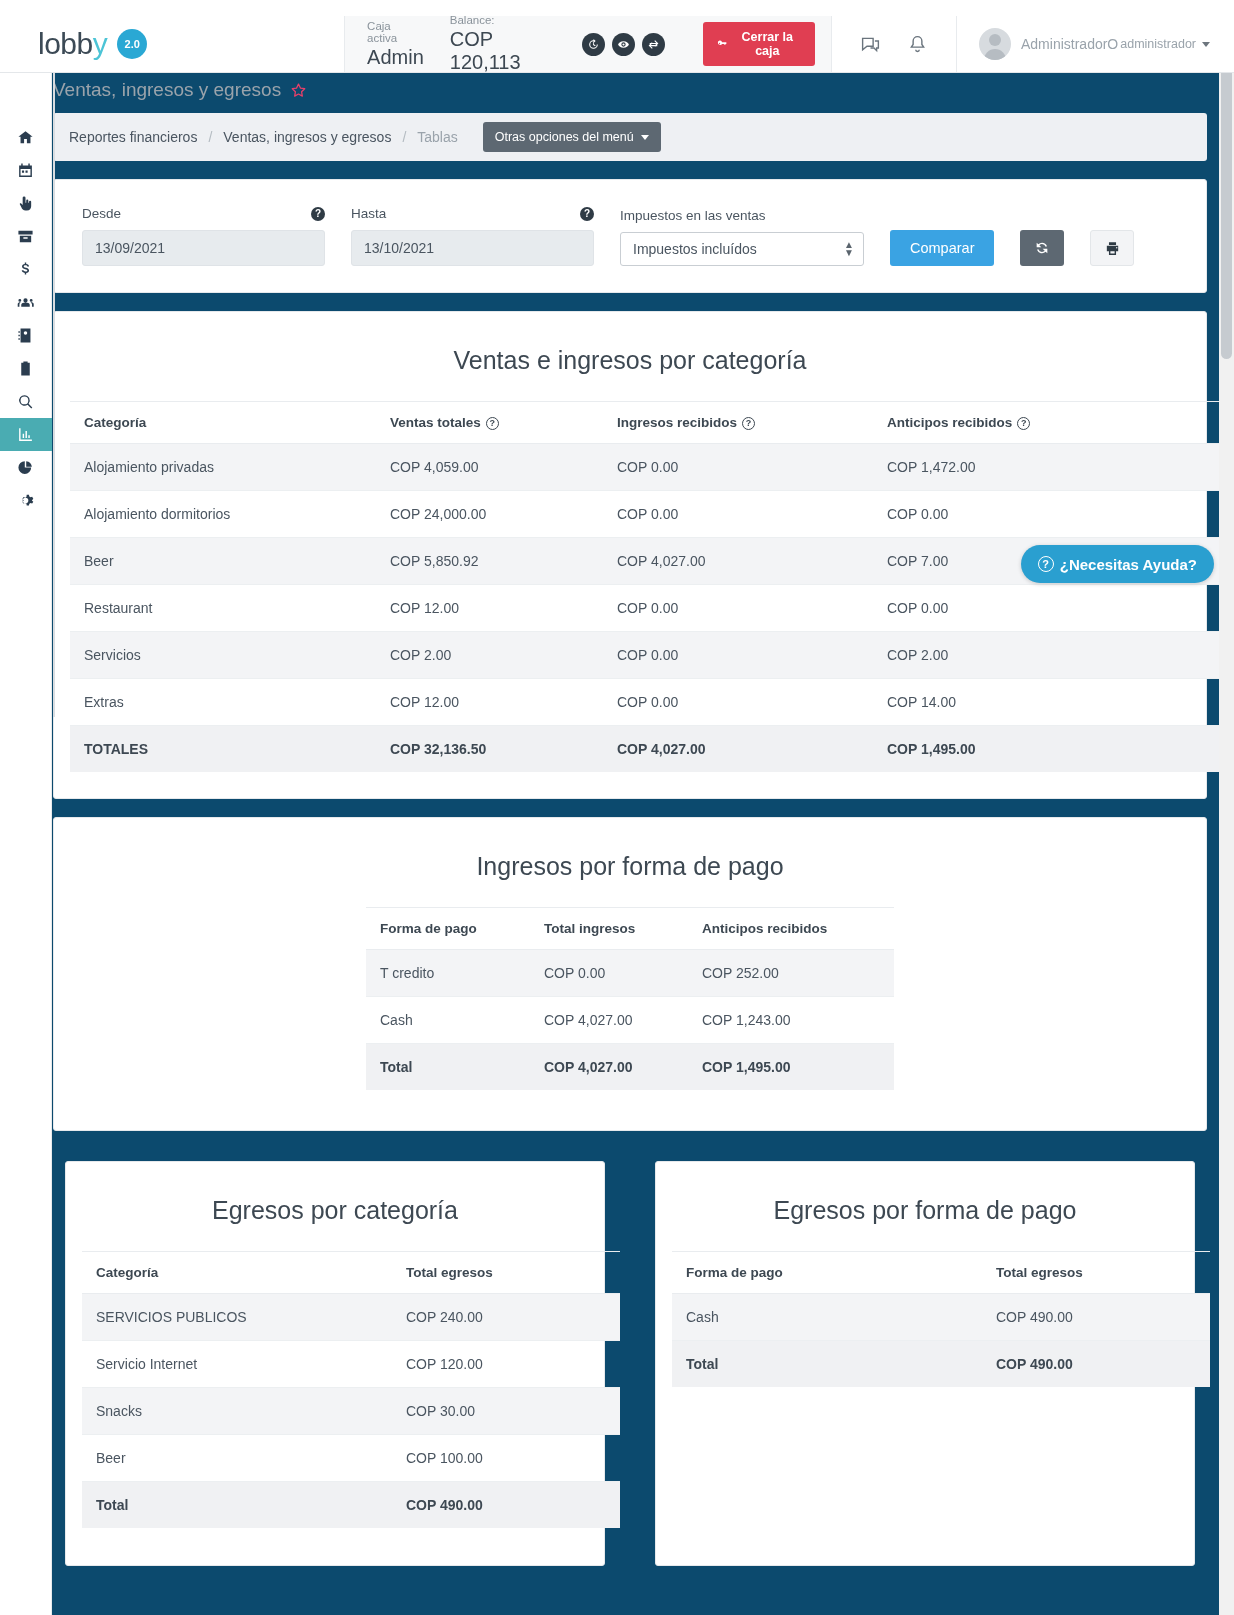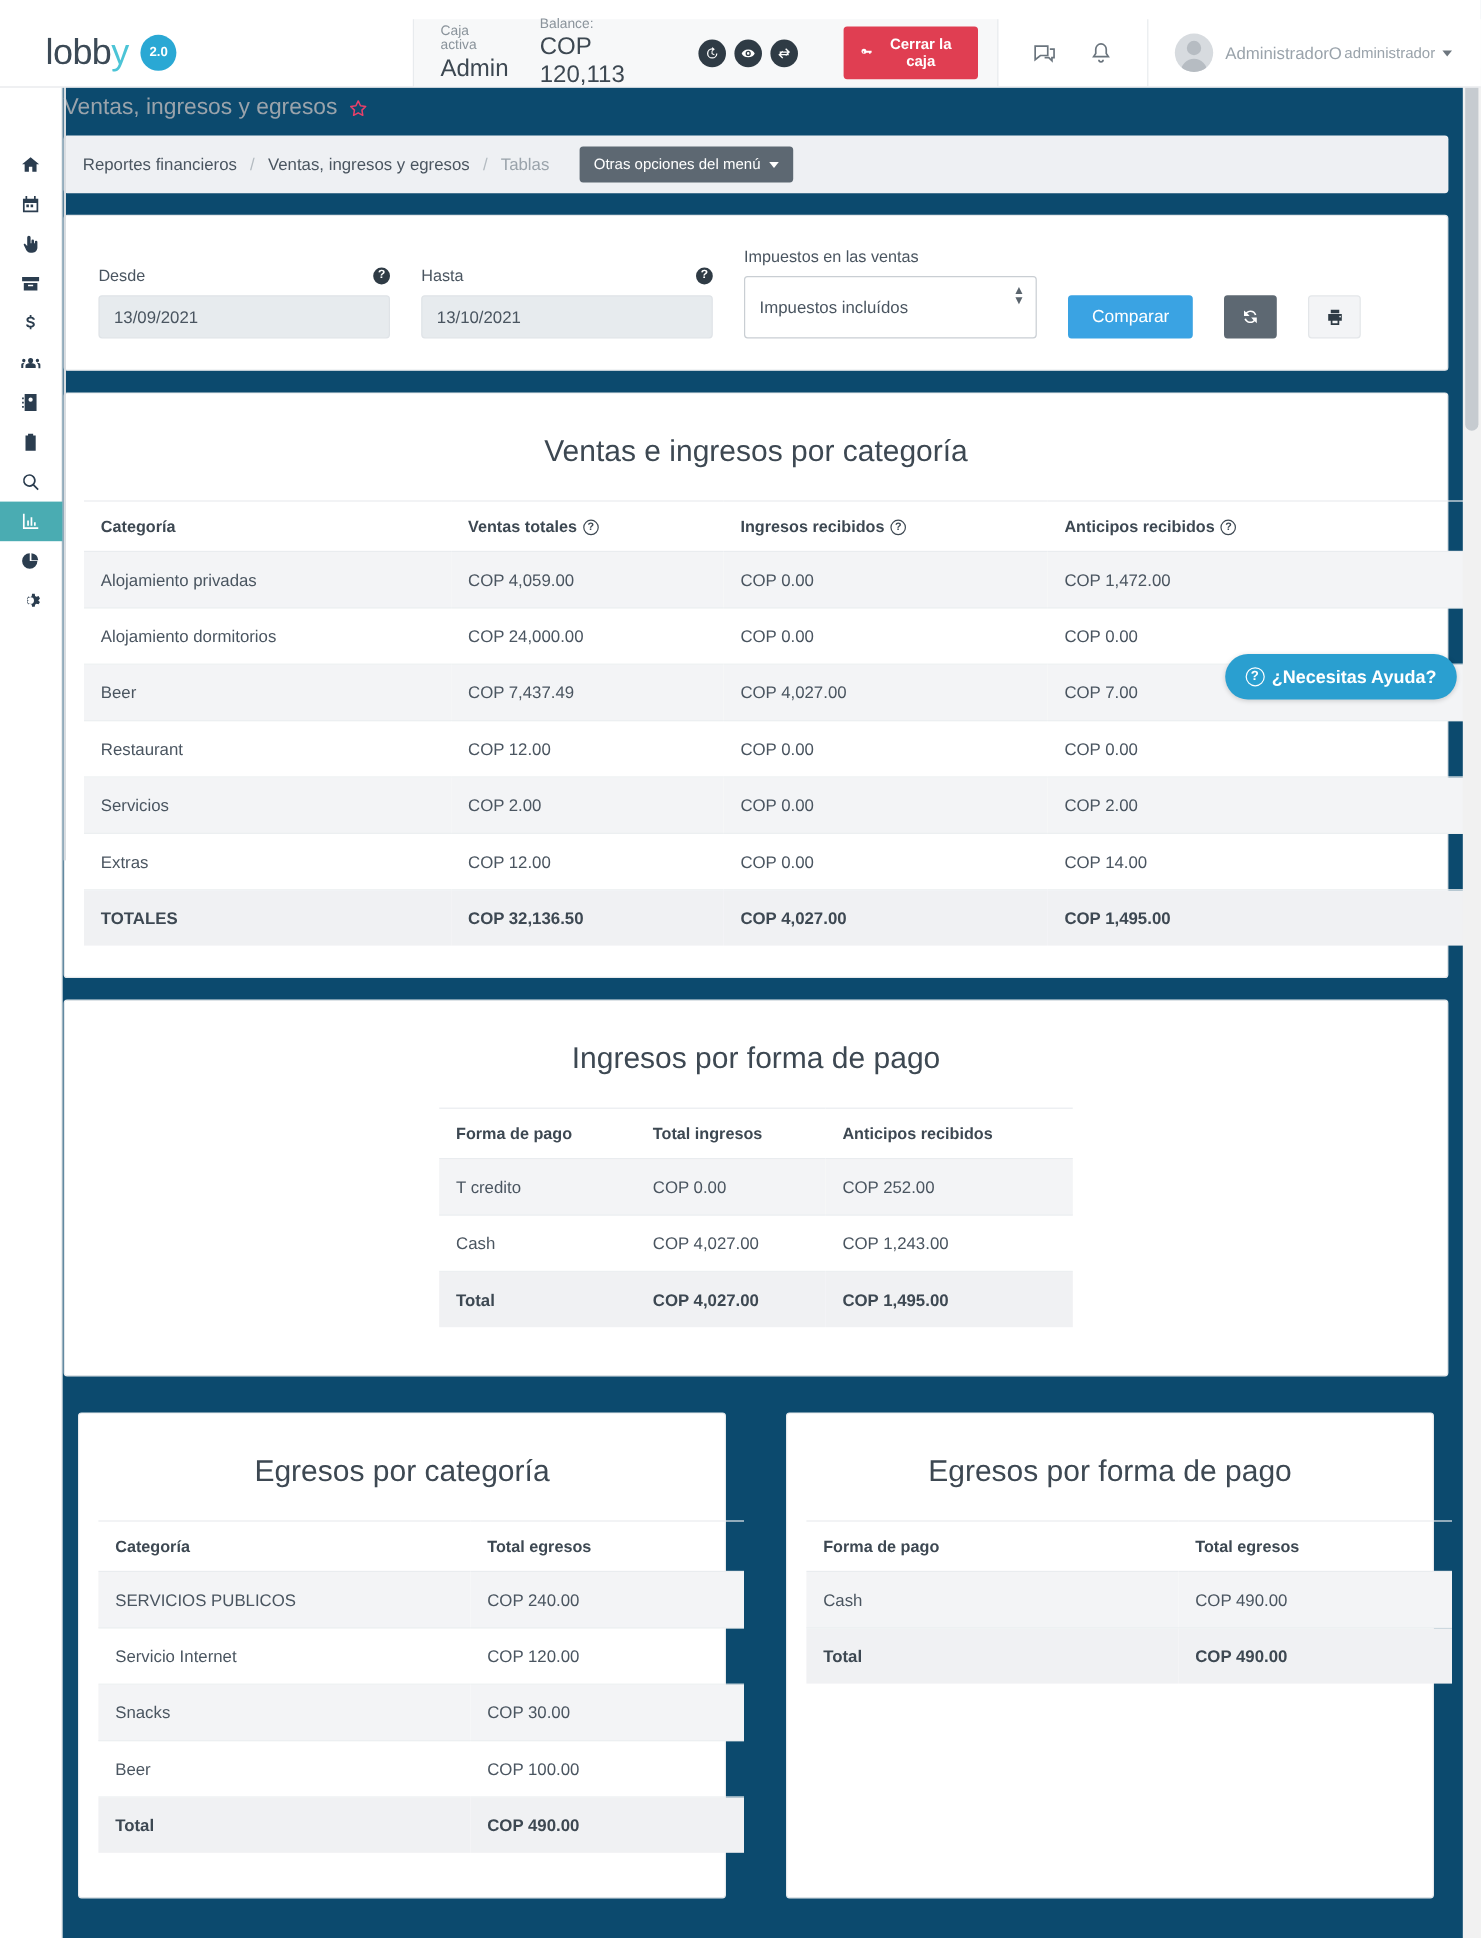--- a/index.html
+++ b/index.html
@@ -173,21 +173,21 @@
     cursor: pointer;
   }
   .dinput {
     width: 243px; height: 36px;
     background: #e7ebee; border: 1px solid #dfe3e7; border-radius: 3px;
     padding: 0 12px; font-size: 14px; color: #4a5560;
     font-family: "Liberation Sans", sans-serif;
   }
   .sel-wrap { position: relative; width: 244px; }
   .sel {
-    width: 244px; height: 52px;
+    width: 244px; height: 34px;
     background: #fff; border: 1px solid #c9ced3; border-radius: 3px;
     padding: 0 28px 0 12px; font-size: 14px; color: #4a5560;
     appearance: none; -webkit-appearance: none;
     font-family: "Liberation Sans", sans-serif; cursor: pointer;
   }
   .sel-arrows {
     position: absolute; right: 10px; top: 9px;
     font-size: 10px; color: #5a646d; line-height: 8px; pointer-events: none;
     display: flex; flex-direction: column;
   }
@@ -514,21 +514,21 @@
           <td>COP 1,472.00</td>
         </tr>
         <tr>
           <td>Alojamiento dormitorios</td>
           <td>COP 24,000.00</td>
           <td>COP 0.00</td>
           <td>COP 0.00</td>
         </tr>
         <tr class="alt">
           <td>Beer</td>
-          <td>COP 7,437.49</td>
+          <td>COP 5,850.92</td>
           <td>COP 4,027.00</td>
           <td>COP 7.00</td>
         </tr>
         <tr>
           <td>Restaurant</td>
           <td>COP 12.00</td>
           <td>COP 0.00</td>
           <td>COP 0.00</td>
         </tr>
         <tr class="alt">

